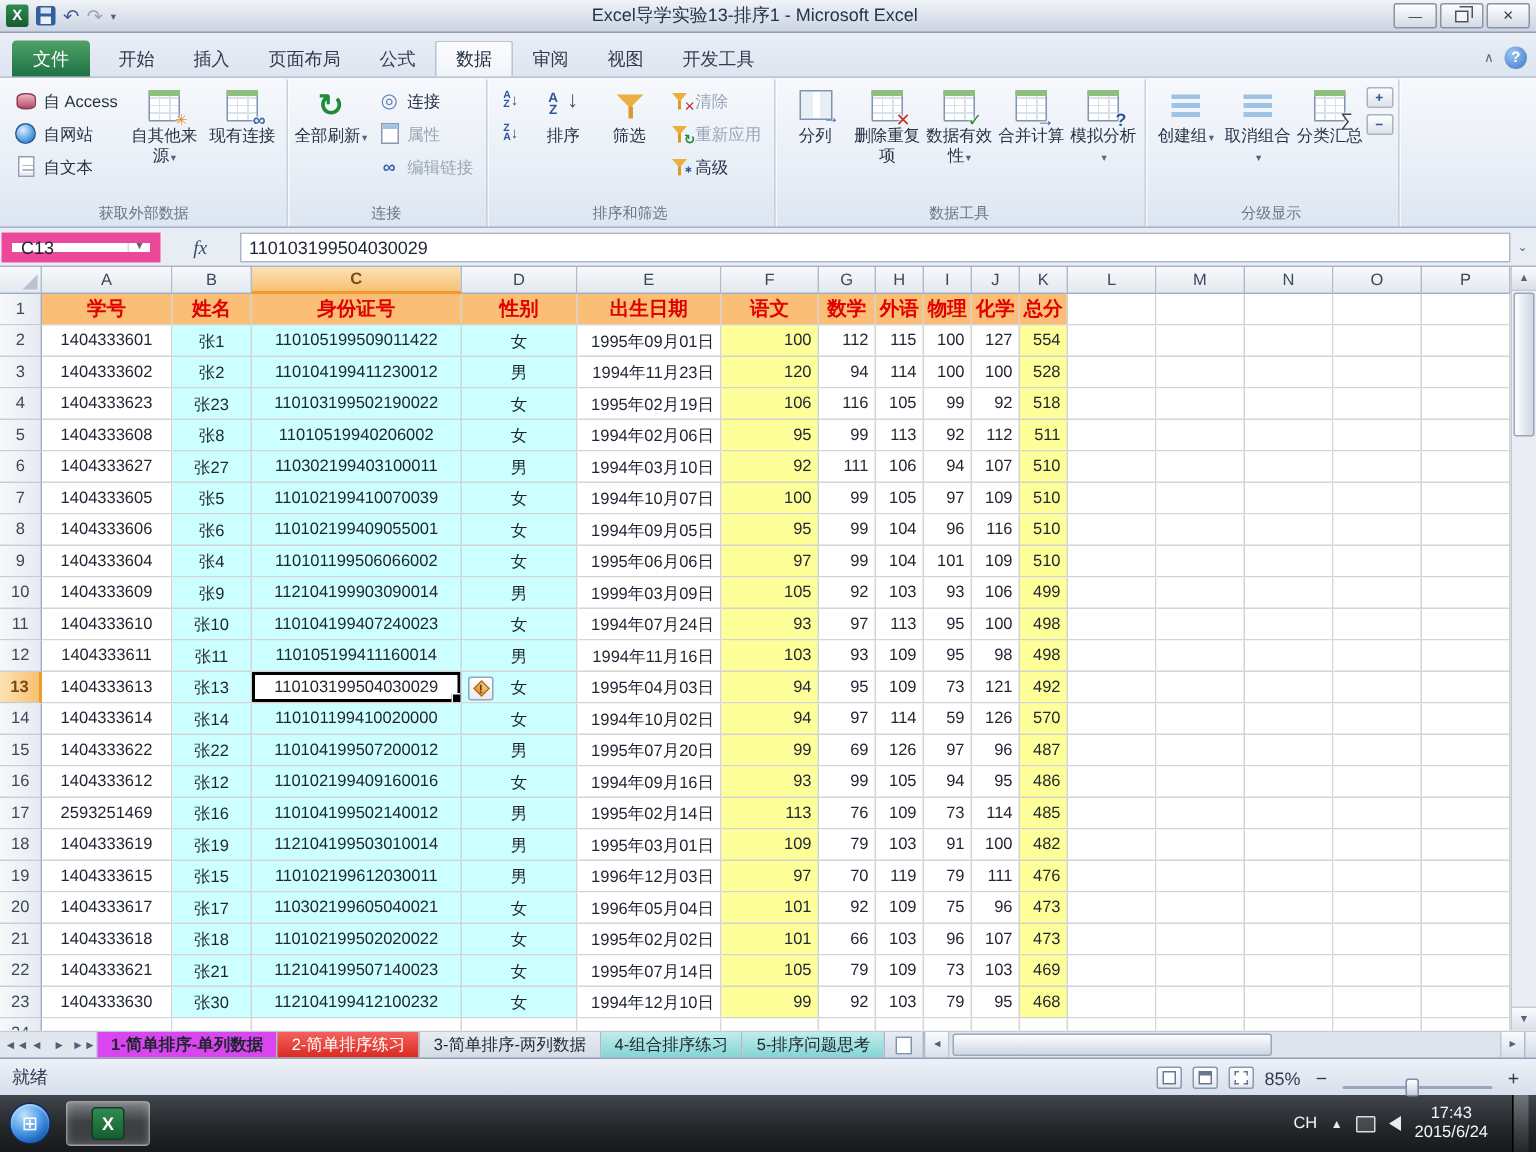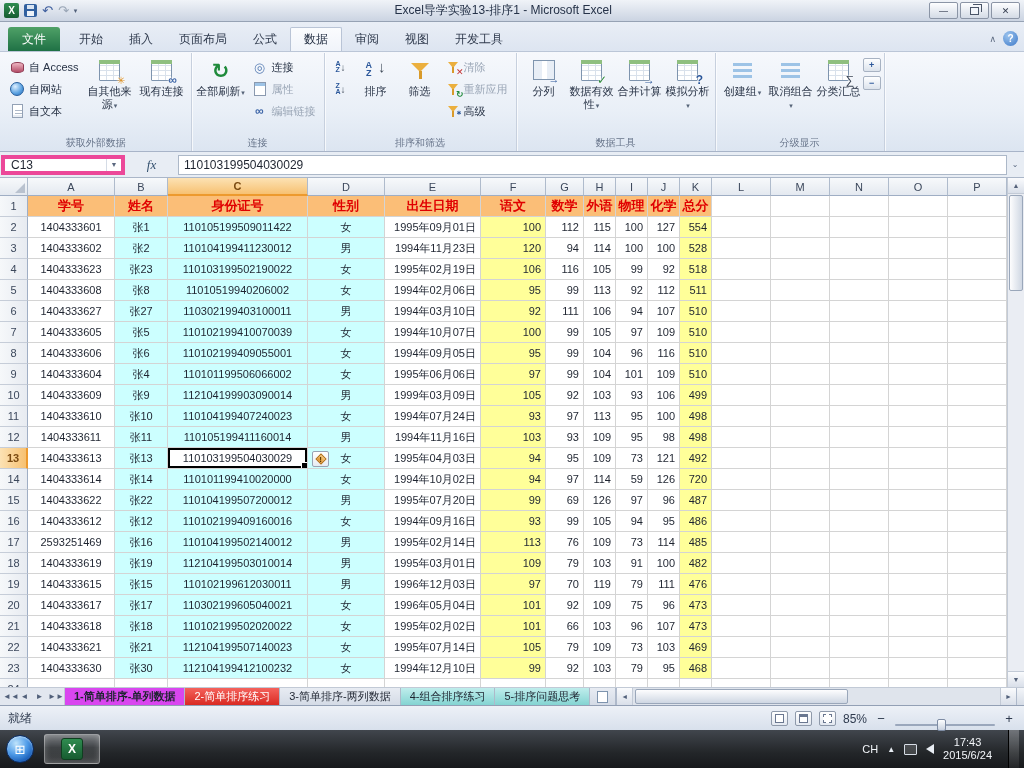--- a/index.html
+++ b/index.html
@@ -78,21 +78,21 @@
 .si-sdesc::before{content:"Z\A A";white-space:pre;font-weight:bold;font-size:7px;line-height:6px;color:#2B579A}
 .si-sdesc::after{content:"↓";font-size:10px;color:#45505E}
 .bi-split{width:22px;height:20px;border:1px solid #7E94AE;background:linear-gradient(to right,#E8EEF6 0 8px,#fff 8px 13px,#E8EEF6 13px 21px);position:relative}
 .bi-split::after{content:"→";position:absolute;right:-6px;bottom:-7px;color:#2B579A;font-weight:bold;font-size:11px}
 .bars{width:19px;height:15px;background:repeating-linear-gradient(to bottom,#9DC3E6 0 3px,transparent 3px 6px);position:relative}
 .bars.ov-right::after,.bars.ov-left::after{right:-7px;bottom:-6px}
 .tinybtn{width:18px;height:14px;border:1px solid #A7B2C2;border-radius:2px;background:linear-gradient(#FDFEFF,#DCE3EC);display:flex;align-items:center;justify-content:center;font-size:9px;color:#2B579A;font-weight:bold;margin:2px 0}
 
 
 .fbar{height:26px;flex:0 0 auto;background:#E8EDF4;border-bottom:1px solid #AAB6C8;display:flex;align-items:center;padding:2px 1px}
-.nbox{width:124px;height:20px;background:#fff;border:4px solid #ec4899;display:flex;align-items:center}
+.nbox{width:106px;height:20px;background:#fff;border:7px solid #ec4899;display:flex;align-items:center}
 .nbox .nv{flex:1;padding-left:6px;font-size:12px}
 .nbox .na{width:15px;height:100%;border-left:1px solid #D5DCE6;display:flex;align-items:center;justify-content:center;font-size:7px;color:#5B6980}
 .fxw{width:53px;display:flex;align-items:center;justify-content:center;font-family:"Liberation Serif","DejaVu Serif",serif;font-style:italic;font-size:13px;color:#33506E}
 .fval{flex:1;height:20px;background:#fff;border:1px solid #ACB8C8;font-size:12px;padding:0 5px;display:flex;align-items:center}
 .fend{width:16px;text-align:center;font-size:8px;color:#5B6980}
 
 
 .sheet{height:509px;flex:0 0 auto;position:relative;background:#fff;overflow:hidden}
 table.grid{border-collapse:separate;border-spacing:0;table-layout:fixed;width:1007px}
 .grid th,.grid td{overflow:hidden;white-space:nowrap;font-size:11px;vertical-align:middle}
@@ -317,20 +317,26 @@
     <div class="rgroup">
       <div class="rgc">
         <div class="bbtn w48">
           <span class="bi">
               <span class="bi-split"></span>
             </span>
           <span class="blbl">分列</span>
         </div>
         <div class="bbtn w48">
           <span class="bi">
+              <span class="ms ov ov-x"></span>
+            </span>
+          <span class="blbl">删除重复项</span>
+        </div>
+        <div class="bbtn w48">
+          <span class="bi">
               <span class="ms ov ov-check"></span>
             </span>
           <span class="blbl"><span>数据有效性</span><span class="dd">▾</span></span>
         </div>
         <div class="bbtn w48">
           <span class="bi">
               <span class="ms ov ov-merge"></span>
             </span>
           <span class="blbl">合并计算</span>
         </div>
@@ -679,21 +685,21 @@
             <td class="ctr">1404333614</td>
             <td class="cyan ctr">张14</td>
             <td class="cyan ctr">110101199410020000</td>
             <td class="cyan ctr">女</td>
             <td class="rt">1994年10月02日</td>
             <td class="yellow rt">94</td>
             <td class="rt">97</td>
             <td class="rt">114</td>
             <td class="rt">59</td>
             <td class="rt">126</td>
-            <td class="yellow rt">720</td>
+            <td class="yellow rt">570</td>
             <td class=""></td>
             <td class=""></td>
             <td class=""></td>
             <td class=""></td>
             <td class=""></td>
           </tr>
           <tr>
             <th class="rh">15</th>
             <td class="ctr">1404333622</td>
             <td class="cyan ctr">张22</td>

